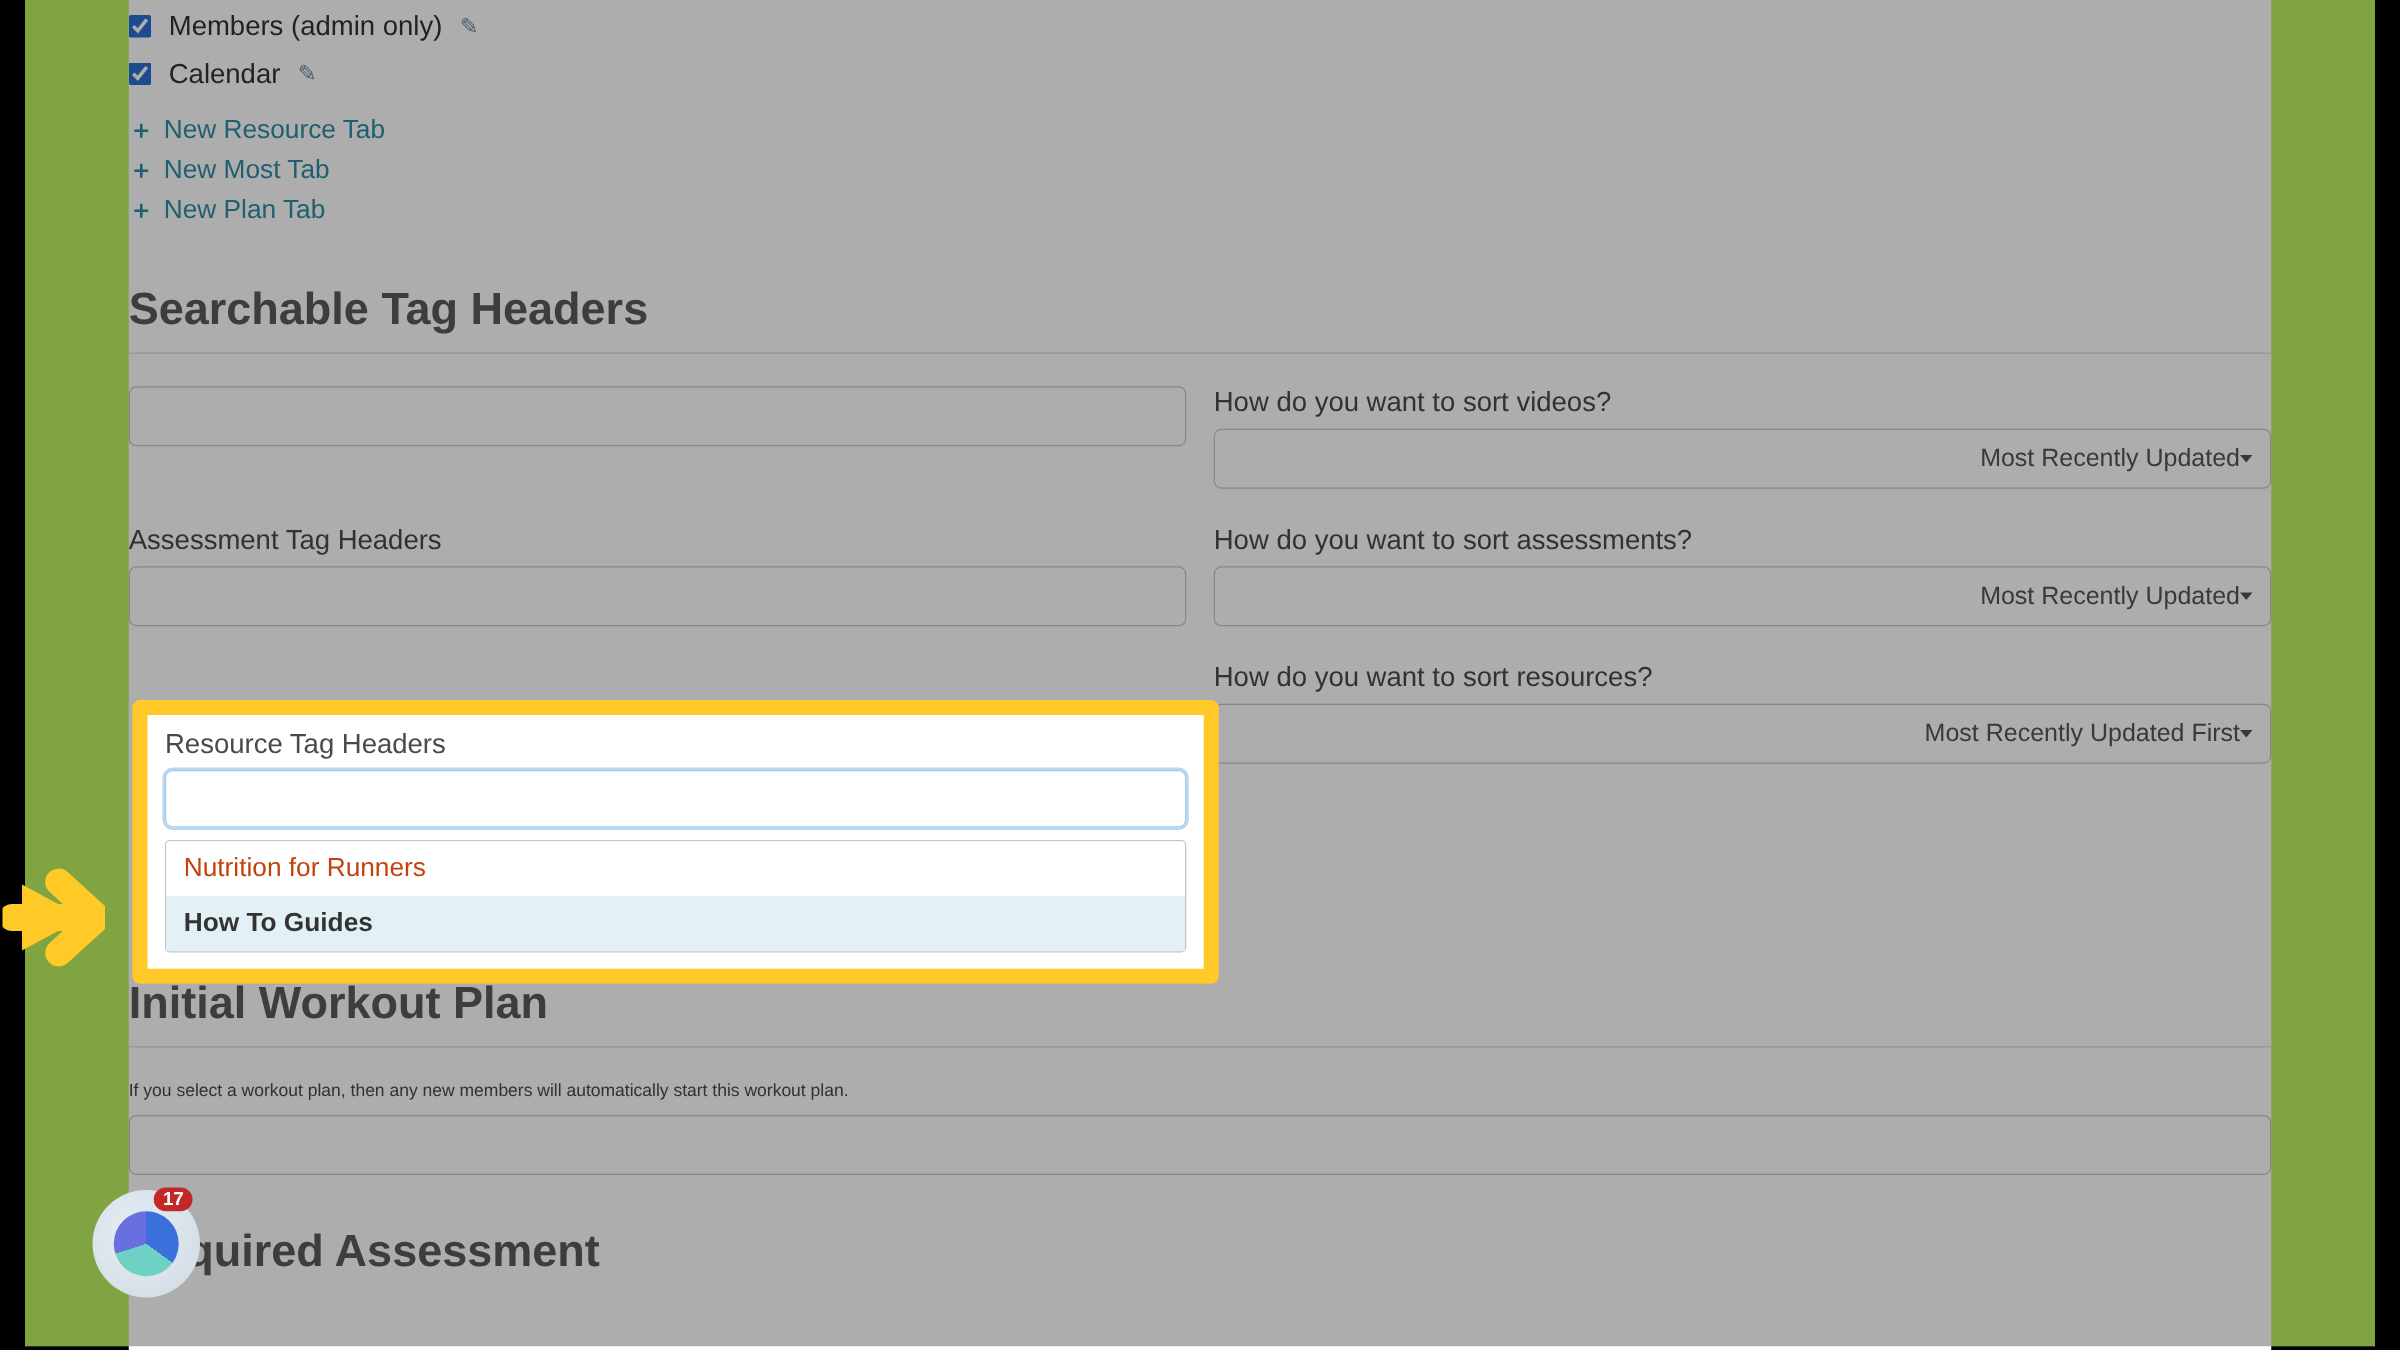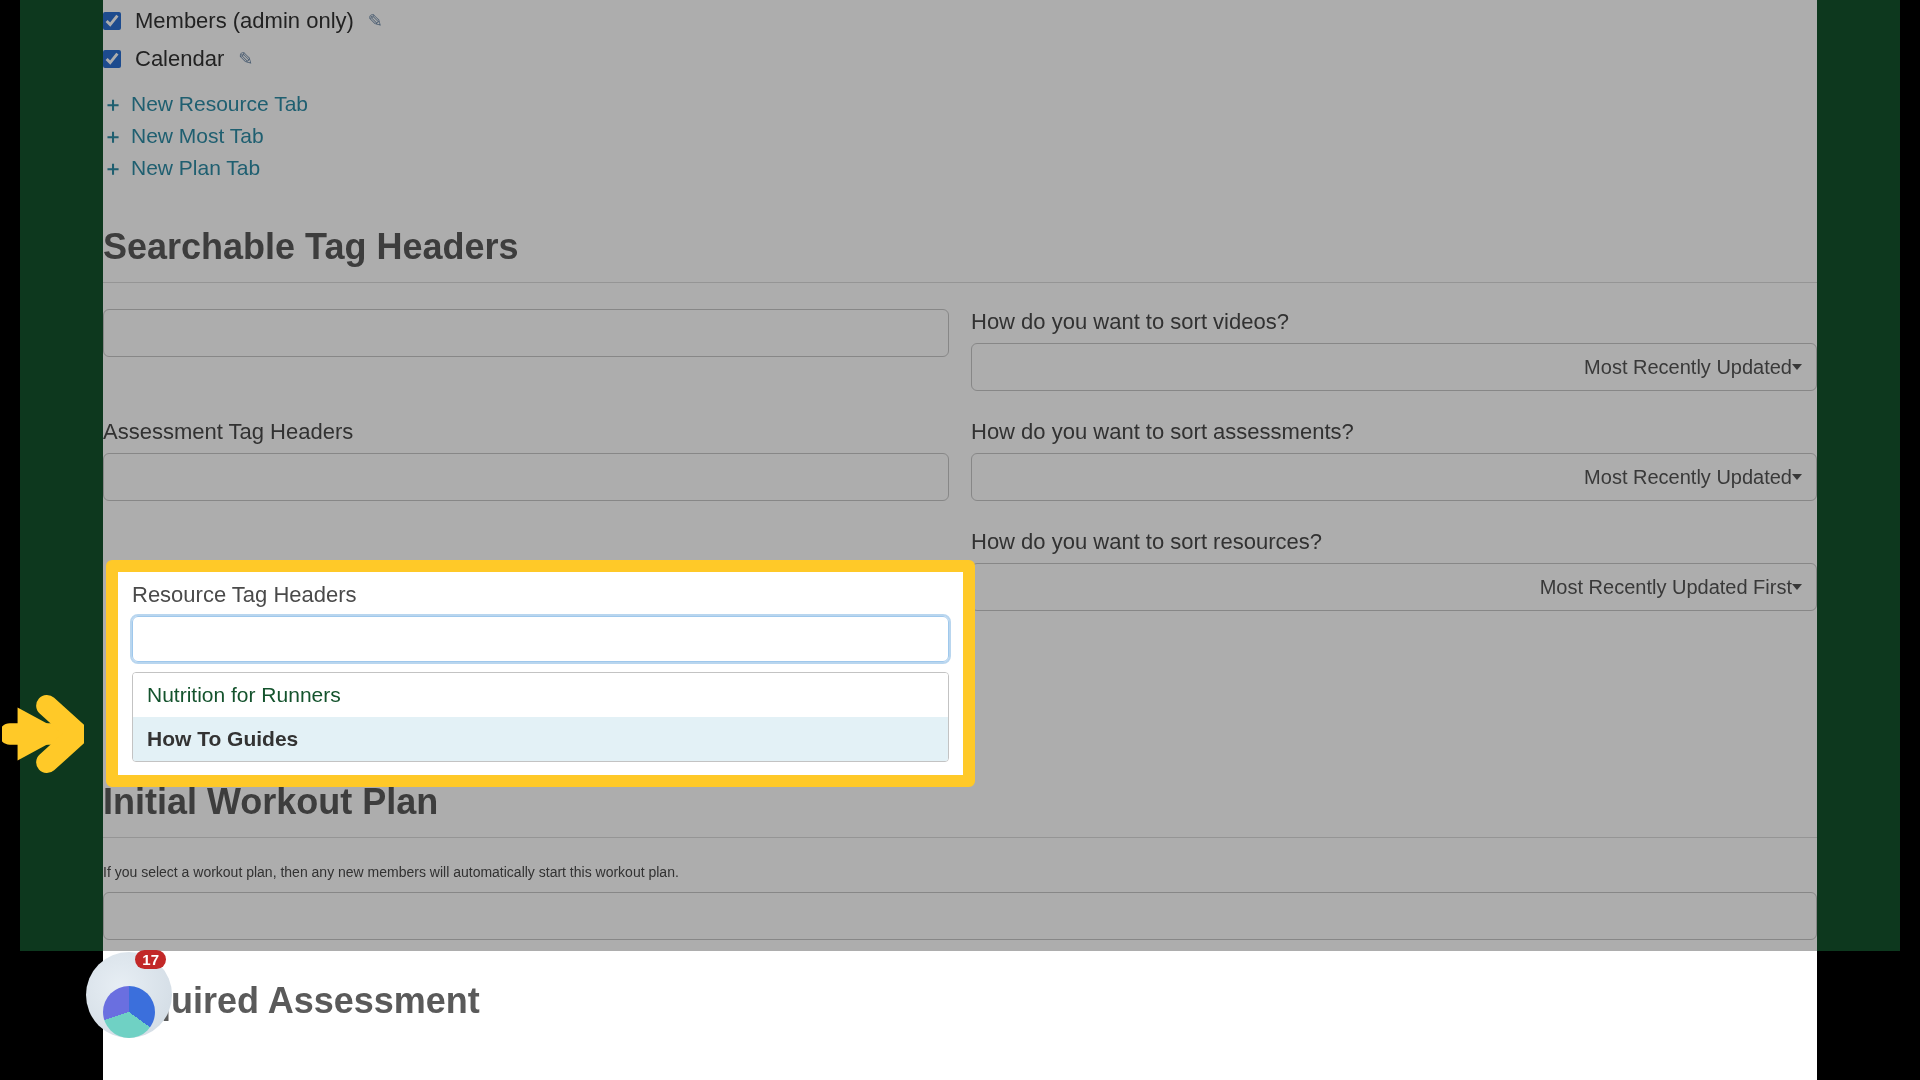--- a/index.html
+++ b/index.html
@@ -1,17 +1,17 @@
 <!DOCTYPE html>
 <html><head>
 <meta charset="utf-8">
 <style>
 * { box-sizing: border-box; margin: 0; padding: 0; }
 body { font-family: -apple-system, BlinkMacSystemFont, "Segoe UI", Helvetica, Arial, sans-serif; background: #000; width: 1920px; height: 1080px; overflow: hidden; position: relative; }
-.viewport { position: absolute; left: 20px; top: 0; width: 1880px; height: 951px; background: #14532d; }
+.viewport { position: absolute; left: 20px; top: 0; width: 1880px; height: 1077px; background: #bef264; }
 .panel { position: absolute; left: 83px; top: 0; width: 1714px; height: 1080px; background: #fff; padding: 0 30px; }
 .dim-overlay { position: absolute; left: 0; top: 0; right: 0; bottom: 0; background: rgba(0,0,0,0.32); pointer-events: none; z-index: 5; }
 
 .cb-row { display: flex; align-items: center; gap: 14px; padding: 6px 0; font-size: 22px; color: #333; }
 .cb-row input[type=checkbox]{ width: 18px; height: 18px; accent-color: #2c6fd1; }
 .pencil { color: #6f8aa8; font-size: 18px; }
 
 .link-row { display: flex; align-items: center; gap: 8px; color: #2e8ca6; font-size: 21px; padding: 4px 0; cursor: pointer; }
 .plus { font-weight: 900; font-size: 20px; line-height: 1; }
 
@@ -25,29 +25,29 @@
 .caret { width: 0; height: 0; border-left: 5px solid transparent; border-right: 5px solid transparent; border-top: 6px solid #555; }
 
 .help-text { font-size: 14px; color: #4a4a4a; margin: 20px 0 12px; }
 
 
 .highlight-wrap { position: absolute; left: 106px; top: 560px; width: 869px; height: 227px; z-index: 10; }
 .highlight-border { position: absolute; inset: 0; border: 12px solid #ffc928; border-radius: 6px; background: #fff; padding: 10px 14px 14px; }
 .hl-label { font-size: 22px; color: #4a4a4a; margin-bottom: 8px; }
 .hl-input { width: 100%; height: 46px; border: 1px solid #9fc8ec; border-radius: 6px; outline: 2px solid #b9d6ef; outline-offset: 0; background: #fff; }
 .hl-list { margin-top: 10px; border: 1px solid #c3c3c3; border-radius: 4px; overflow: hidden; }
-.hl-item { padding: 10px 14px; font-size: 21px; color: #14532d; background: #fff; }
+.hl-item { padding: 10px 14px; font-size: 21px; color: #c2410c; background: #fff; }
 .hl-item.hover { background: #e3f1f6; color: #333; font-weight: bold; }
 
 
 .arrow { position: absolute; left: 2px; top: 690px; z-index: 11; }
 .arrow svg { width: 82px; height: 88px; }
 
 
-.widget { position: absolute; left: 86px; top: 952px; width: 86px; height: 86px; border-radius: 50%; background: radial-gradient(circle at 40% 40%, #e7eef4, #cfd9e2); z-index: 12; display: flex; align-items: flex-end; justify-content: center; }
+.widget { position: absolute; left: 74px; top: 952px; width: 86px; height: 86px; border-radius: 50%; background: radial-gradient(circle at 40% 40%, #e7eef4, #cfd9e2); z-index: 12; display: flex; align-items: center; justify-content: center; }
 .widget-inner { width: 52px; height: 52px; border-radius: 50%; background: conic-gradient(#3b6fdc 0 35%, #6fd1c4 35% 70%, #6a6fe0 70% 100%); }
 .badge { position: absolute; top: -2px; right: 6px; background: #c22828; color: #fff; font-size: 15px; font-weight: 700; border-radius: 10px; padding: 1px 7px; }
 
 .spacer-top{ height: 6px; }
 
 
 .content { position: absolute; left:0; top:-4px; right:0; }
 </style>
 </head>
 <body>

